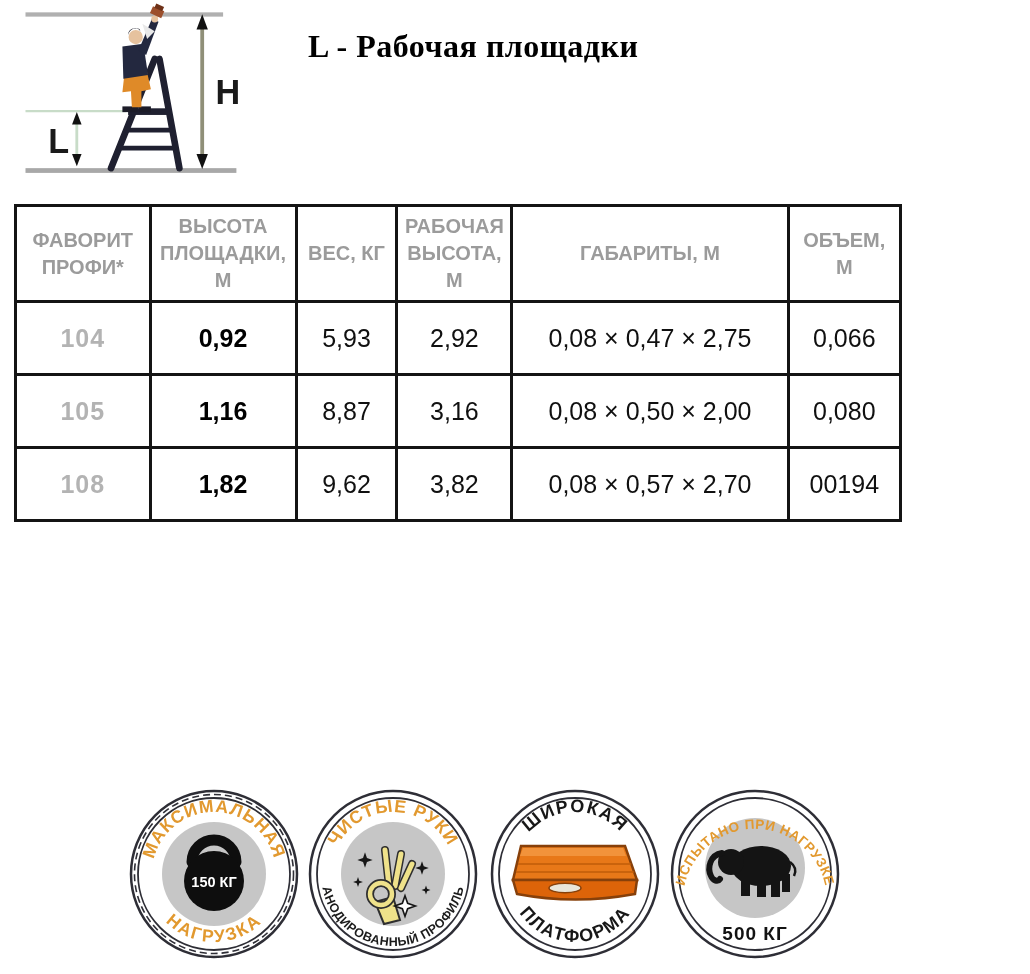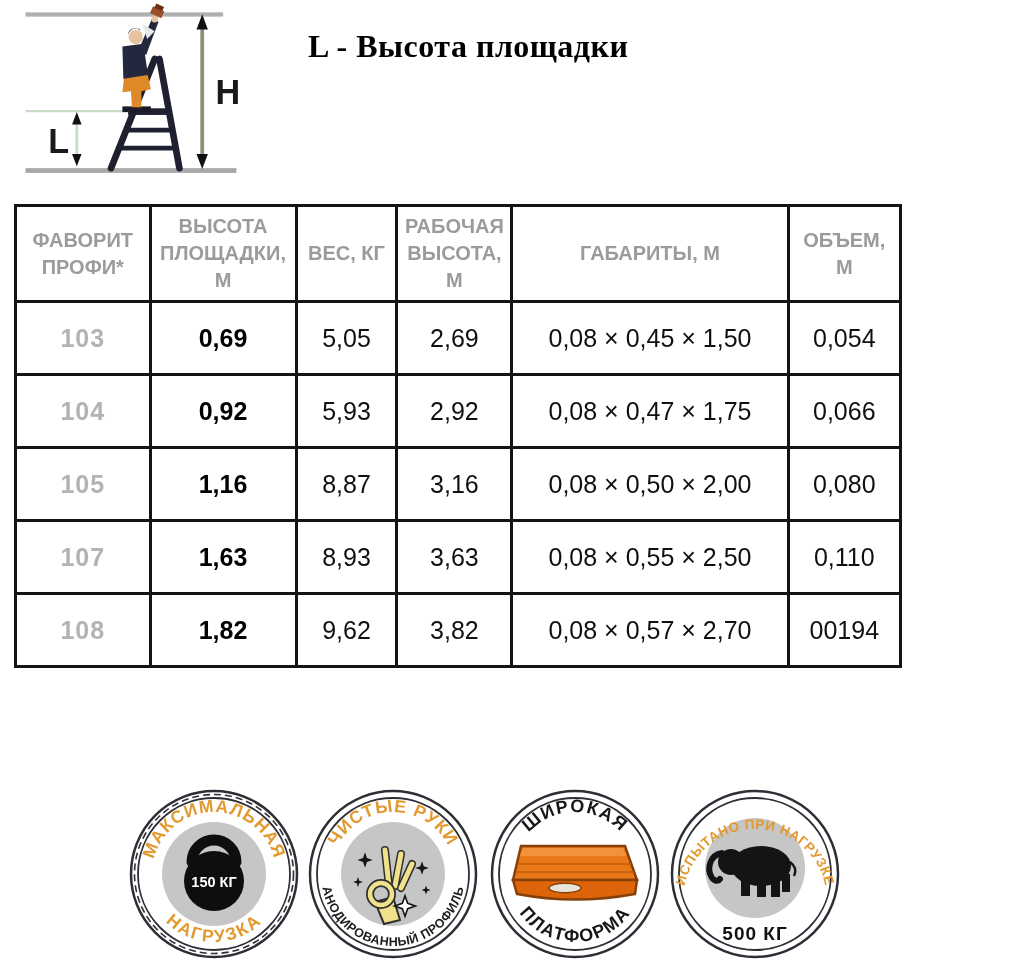--- a/index.html
+++ b/index.html
@@ -105,66 +105,50 @@
     <g transform="rotate(24 149 8)">
       <rect x="142" y="4" width="13" height="8" fill="#9C4F2C"></rect>
       <rect x="144" y="0" width="9" height="5" fill="#6E3118"></rect>
     </g>
     <circle cx="126" cy="34" r="7.5" fill="#E6C29E"></circle>
     <path d="M118,33 a8.5,8.5 0 0 1 12,-7.5 l2,5 a6.5,6.5 0 0 0 -14,2.5 Z" fill="#23232E"></path>
   </g>
 </svg>
 
 <div class="legend">
-  <div>L - Высота площадки</div>
+  <div>L - Рабочая площадки</div>
 </div>
 
 <table class="spec">
   <thead>
     <tr>
         <th class="col0">ФАВОРИТ ПРОФИ*</th>
         <th class="col1">ВЫСОТА ПЛОЩАДКИ, М</th>
         <th class="col2">ВЕС, КГ</th>
         <th class="col3">РАБОЧАЯ ВЫСОТА, М</th>
         <th class="col4">ГАБАРИТЫ, М</th>
         <th class="col5">ОБЪЕМ, М</th>
       </tr>
   </thead>
   <tbody>
       <tr>
-        <td class="col0">103</td>
-        <td class="col1">0,69</td>
-        <td class="col2">5,05</td>
-        <td class="col3">2,69</td>
-        <td class="col4">0,08 × 0,45 × 1,50</td>
-        <td class="col5">0,054</td>
-      </tr>
-      <tr>
         <td class="col0">104</td>
         <td class="col1">0,92</td>
         <td class="col2">5,93</td>
         <td class="col3">2,92</td>
-        <td class="col4">0,08 × 0,47 × 1,75</td>
+        <td class="col4">0,08 × 0,47 × 2,75</td>
         <td class="col5">0,066</td>
       </tr>
       <tr>
         <td class="col0">105</td>
         <td class="col1">1,16</td>
         <td class="col2">8,87</td>
         <td class="col3">3,16</td>
         <td class="col4">0,08 × 0,50 × 2,00</td>
         <td class="col5">0,080</td>
-      </tr>
-      <tr>
-        <td class="col0">107</td>
-        <td class="col1">1,63</td>
-        <td class="col2">8,93</td>
-        <td class="col3">3,63</td>
-        <td class="col4">0,08 × 0,55 × 2,50</td>
-        <td class="col5">0,110</td>
       </tr>
       <tr>
         <td class="col0">108</td>
         <td class="col1">1,82</td>
         <td class="col2">9,62</td>
         <td class="col3">3,82</td>
         <td class="col4">0,08 × 0,57 × 2,70</td>
         <td class="col5">00194</td>
       </tr>
     </tbody>

